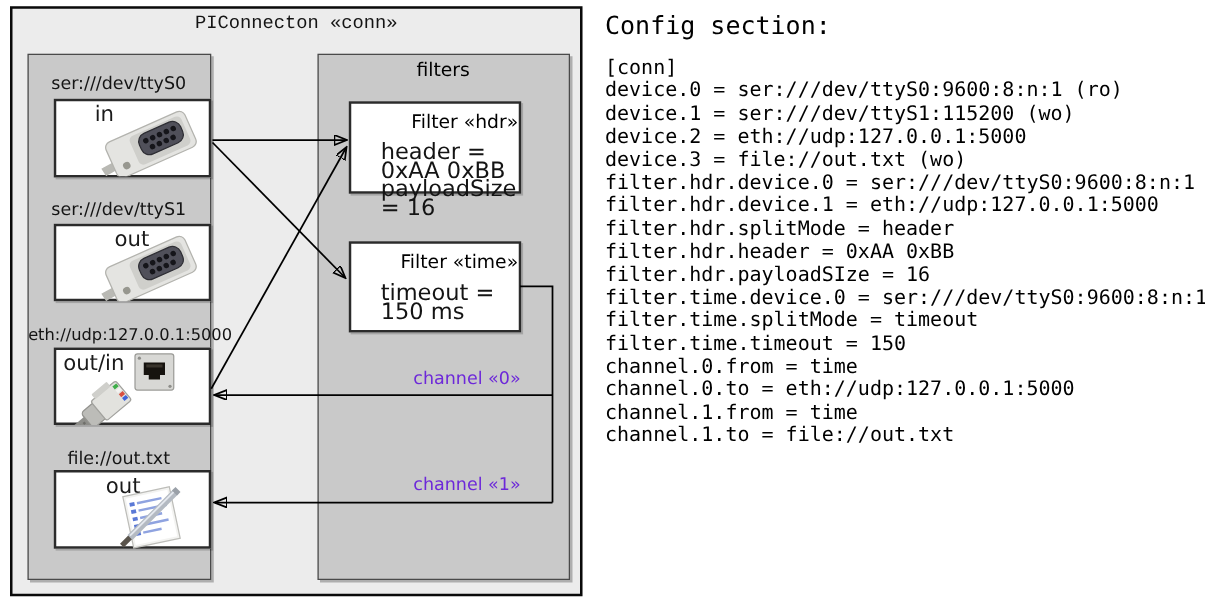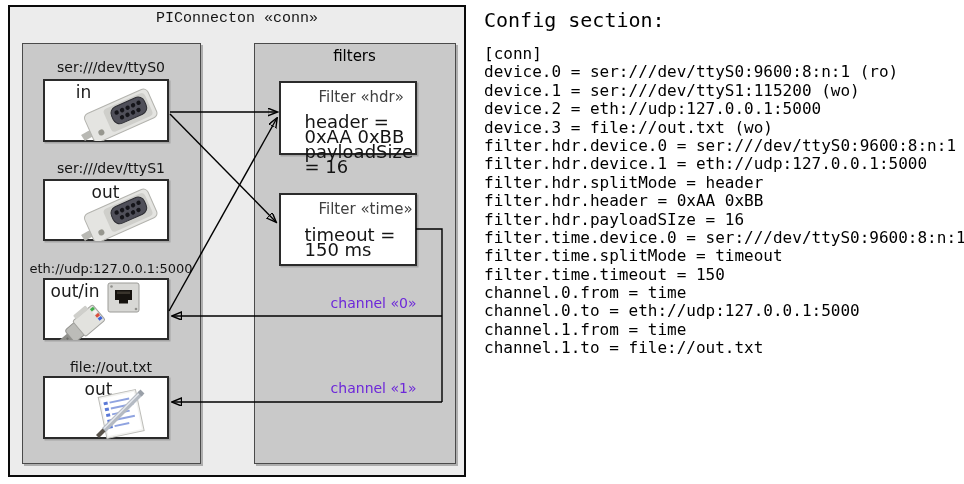--- a/index.html
+++ b/index.html
@@ -14,21 +14,21 @@
   }
   .outer-title{
     position:absolute;left:0;top:3px;width:100%;text-align:center;
     font-size:15px;color:#141414;font-family:Liberation Mono, monospace;
   }
   
   .panel{
     position:absolute;background:#c9c9c9;border:1px solid #4a4a4a;
     box-sizing:border-box;box-shadow:2px 2px 0 rgba(60,60,60,0.35);
   }
-  .devices-panel{left:11.5px;top:35.5px;width:179px;height:421px;}
+  .devices-panel{left:11.5px;top:35.5px;width:147px;height:421px;}
   .filters-panel{left:243.5px;top:35.5px;width:202px;height:421px;}
   .panel-title{
     position:absolute;left:0;top:3px;width:100%;text-align:center;
     font-size:15px;color:#000000;
   }
   
   .dev-label{
     position:absolute;left:0;width:100%;text-align:center;
     font-size:14px;color:#141414;white-space:nowrap;
   }
@@ -45,21 +45,21 @@
   .port-name.pr28{padding-right:44px;}
   .port-name.pr14{padding-right:14px;}
   .port-name.left{text-align:left;padding-left:6px;}
   .dev-icon{position:absolute;}
   
   .filter-box{
     position:absolute;left:24px;width:138px;background:#ffffff;
     border:2px solid #2b2b2b;box-sizing:border-box;
     box-shadow:1.5px 1.5px 0 rgba(0,0,0,0.18);
   }
-  .filter-title{text-align:left;font-size:15px;margin-top:5px;color:#404040;margin-left:38px;}
+  .filter-title{text-align:right;font-size:15px;margin-top:5px;color:#000000;}
   .filter-attrs{margin-top:8px;padding-left:24px;font-size:18px;line-height:15px;color:#141414;}
   
   .channel-label{
     position:absolute;left:76px;width:86px;text-align:right;
     font-size:14px;color:#6d28d9;white-space:nowrap;
   }
   
   .wires{position:absolute;left:0;top:0;pointer-events:none;z-index:5;}
   .wires line,.wires path{stroke:#000;stroke-width:1.4;fill:none;}
   

